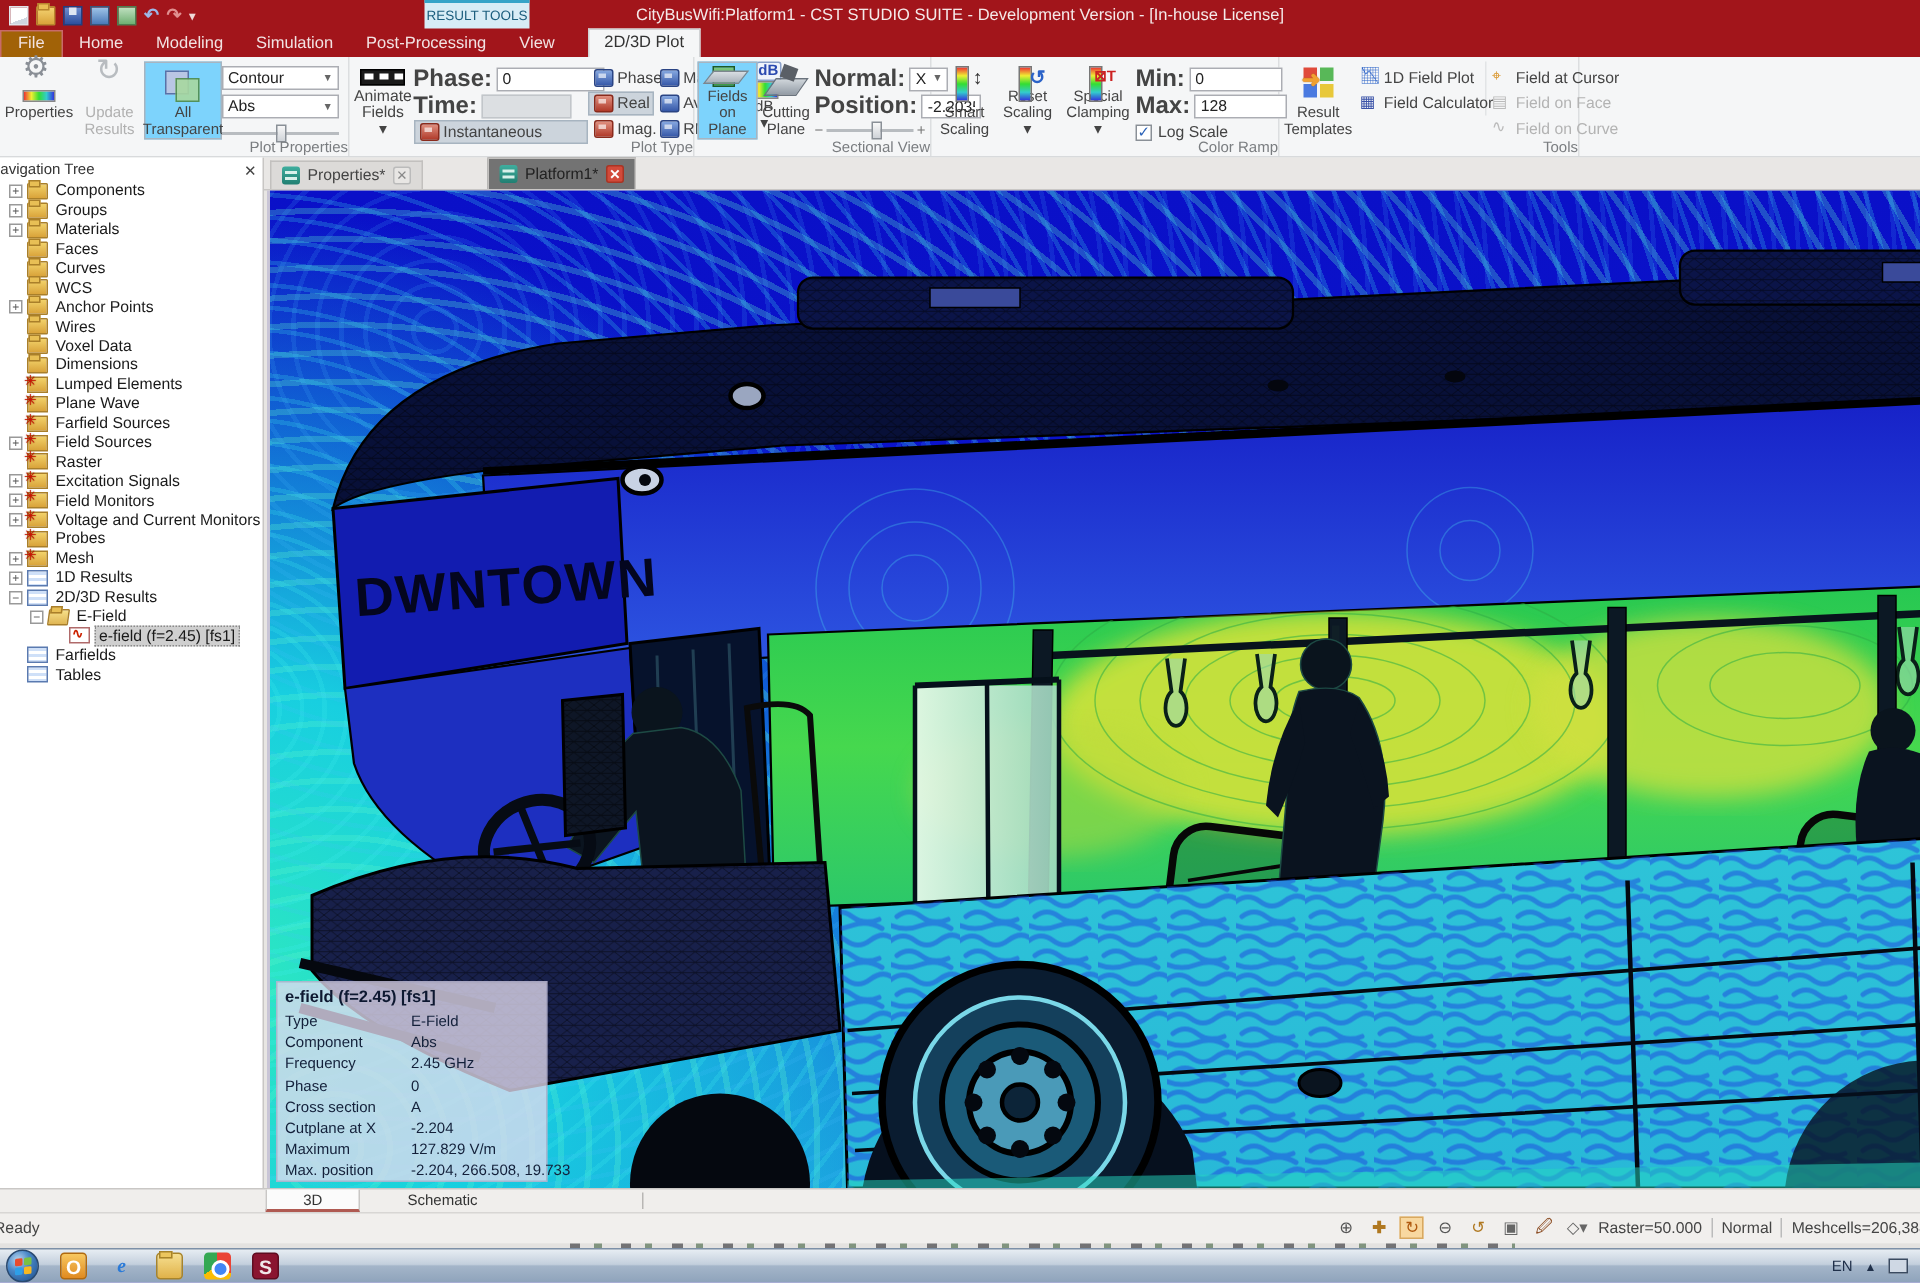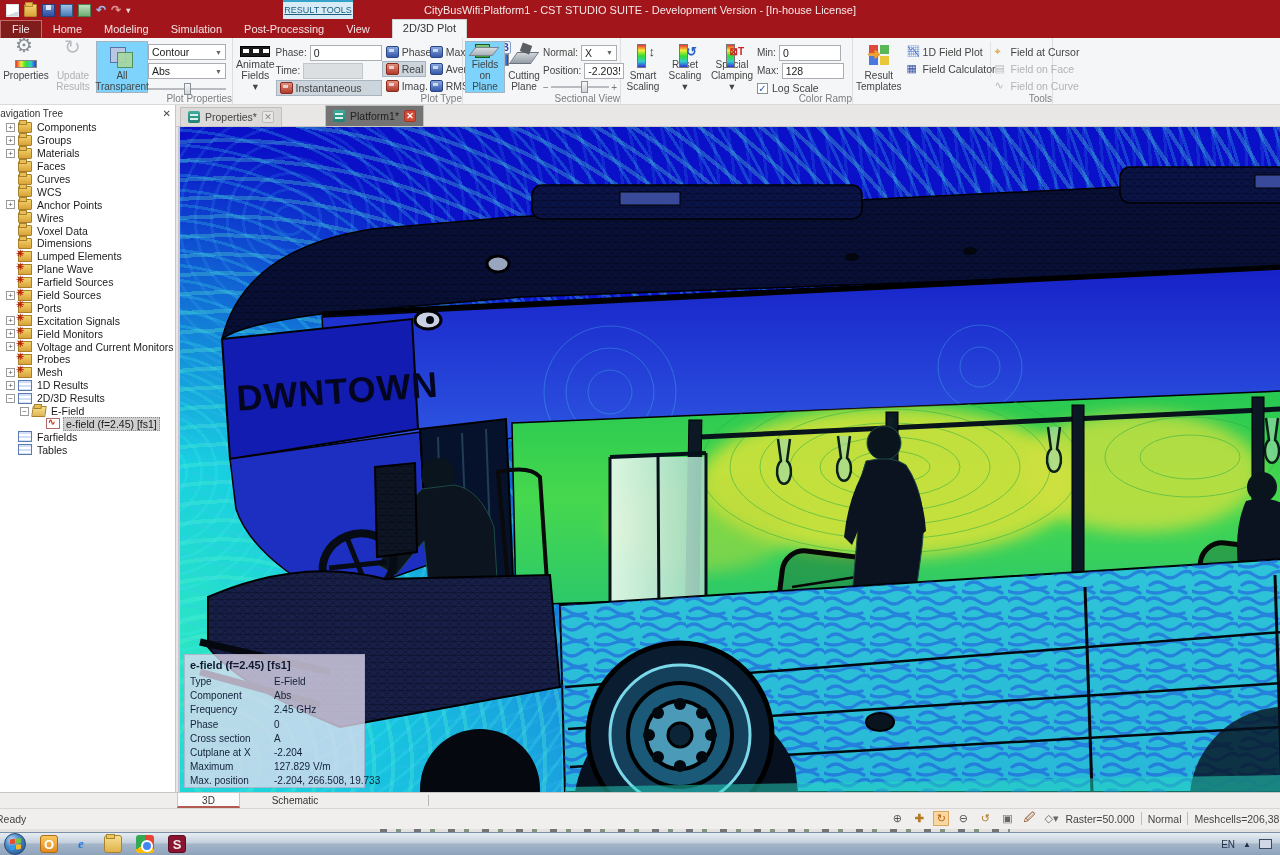--- a/index.html
+++ b/index.html
@@ -17,23 +17,23 @@
   .qic-save::before { content:""; position:absolute; left:3px; top:0; width:5px; height:5px; background:#dfe6f2; }
   .qic-layers { background:linear-gradient(#9fc4e8,#4a7ab8); border:1px solid #35587e; }
   .qic-export { background:linear-gradient(#bfe0c0,#6faf72); border:1px solid #4d7d50; }
   .qchar { color:#e8eef6; font-size:12px; line-height:13px; font-weight:bold; }
   .qchar.undo { color:#9db8e8; } .qchar.redo { color:#e09090; } .qchar.caret { font-size:8px; color:#f0d8d8; }
   #win-title { position:absolute; left:0; right:0; text-align:center; color:#f5e9e9; font-size:11px; pointer-events:none; }
 
   
   #menurow { position:absolute; left:0; top:20px; width:1280px; height:18px; background:#a2151b; display:flex; align-items:flex-end; }
   .mtab { color:#f2e3e3; font-size:11px; padding:2px 11px 3px 11px; }
-  .mtab.file { background:#7f1d1d; border:1px solid #c86a6a; border-bottom:none; }
+  .mtab.file { background:#a16207; border:1px solid #c86a6a; border-bottom:none; }
   #ctx-header { position:absolute; left:283px; top:0; width:70px; height:19px; background:#d7ecf6; border-top:2px solid #35a3c8;
-                color:#1c5e7e; font-size:9px; text-align:center; line-height:17px;text-decoration:underline; }
+                color:#1c5e7e; font-size:9px; text-align:center; line-height:17px; }
   .mtab.active { background:#f5f6f7; color:#333; border:1px solid #d0d2d4; border-bottom:none; padding:2px 10px 4px 10px;margin-left:11px; }
 
   
   #ribbon { position:absolute; left:0; top:38px; width:1280px; height:67px; background:#f5f6f7; border-bottom:1px solid #d8dadc; display:flex; }
   .rgroup { height:100%; border-right:1px solid #dcdee0; position:relative; padding:3px 2px 12px 2px; display:flex; align-items:flex-start; }
   .rgroup .glabel { position:absolute; left:0; right:0; bottom:0; text-align:right; font-size:10px; color:#7a7d80; }
   .bigbtn { width:48px; height:52px; display:flex; flex-direction:column; align-items:center; font-size:10px; color:#444; text-align:center; line-height:11px; padding-top:2px; border:1px solid transparent; }
   .bigbtn.toggled { background:#7dd3fc; border-color:#a7b4c0; }
   .bigbtn.disabled { color:#b0b0b0; }
   .bigbtn .bico { width:26px; height:24px; margin-bottom:2px; position:relative; }
@@ -59,21 +59,21 @@
   .srow.toggled { background:#ccd4dc; border-color:#a7b4c0; }
   .srow.disabled { color:#b3b3b3; }
   .mini { width:13px; height:12px; border-radius:2px; background:linear-gradient(#86a8e0,#3658a8); border:1px solid #2a4484; position:relative; flex:0 0 13px; }
   .mini::after { content:""; position:absolute; left:2px; top:2px; width:5px; height:3px; background:rgba(255,255,255,.65); }
   .mini.red { background:linear-gradient(#e09080,#b03a2a); border-color:#8a2a1c; }
   .filmico { width:30px; height:16px; background:#1a1a1a; border:1px solid #000; margin:2px 0;
      background-image:linear-gradient(90deg,#fff 0 6px,transparent 6px 10px), linear-gradient(90deg,#fff 0 6px,transparent 6px 10px);
      background-size:10px 4px; background-repeat:repeat-x; background-position:2px 2px, 2px 10px; }
   .flabel { font-size:10.5px; color:#444; line-height:11px; text-align:center; }
   .kv { display:flex; align-items:center; gap:3px; height:17px; }
-  .klabel { font-size:10px; color:#444; white-space:nowrap; }
+  .klabel { font-size:16px; color:#444; white-space:nowrap;font-weight:bold; }
   input.rinput, .rselect { height:16px; border:1px solid #abadb3; background:#fff; font-size:10.5px; font-family:inherit; padding:0 3px; color:#222; }
   .rselect { display:flex; align-items:center; justify-content:space-between; }
   .rselect .arr { font-size:7px; color:#666; margin-left:4px; }
   .rinput.dis { background:#dcdfe2; border-color:#c2c6ca; }
   .slider { display:flex; align-items:center; gap:2px; height:14px; }
   .slider .track { height:2px; background:#b8bcc0; flex:1; position:relative; }
   .slider .thumb { position:absolute; top:-5px; width:7px; height:12px; background:linear-gradient(#f8f8f8,#cfd3d8); border:1px solid #8a9097; }
   .pm { font-size:10px; color:#777; }
   .chk { display:flex; align-items:center; gap:4px; font-size:10.5px; color:#444; height:16px; }
   .chk .box { width:11px; height:11px; border:1px solid #8a9097; background:#fff; color:#2a62b8; font-size:10px; line-height:9px; text-align:center; }
@@ -467,21 +467,21 @@
           <span class="tlabel">Farfield Sources</span>
         </div>
         <div class="trow">
           <span class="texp bx">+</span>
           <span class="tic ic-source"></span>
           <span class="tlabel">Field Sources</span>
         </div>
         <div class="trow">
           <span class="texp"></span>
           <span class="tic ic-source"></span>
-          <span class="tlabel">Ports</span>
+          <span class="tlabel">Raster</span>
         </div>
         <div class="trow">
           <span class="texp bx">+</span>
           <span class="tic ic-source"></span>
           <span class="tlabel">Excitation Signals</span>
         </div>
         <div class="trow">
           <span class="texp bx">+</span>
           <span class="tic ic-source"></span>
           <span class="tlabel">Field Monitors</span>

